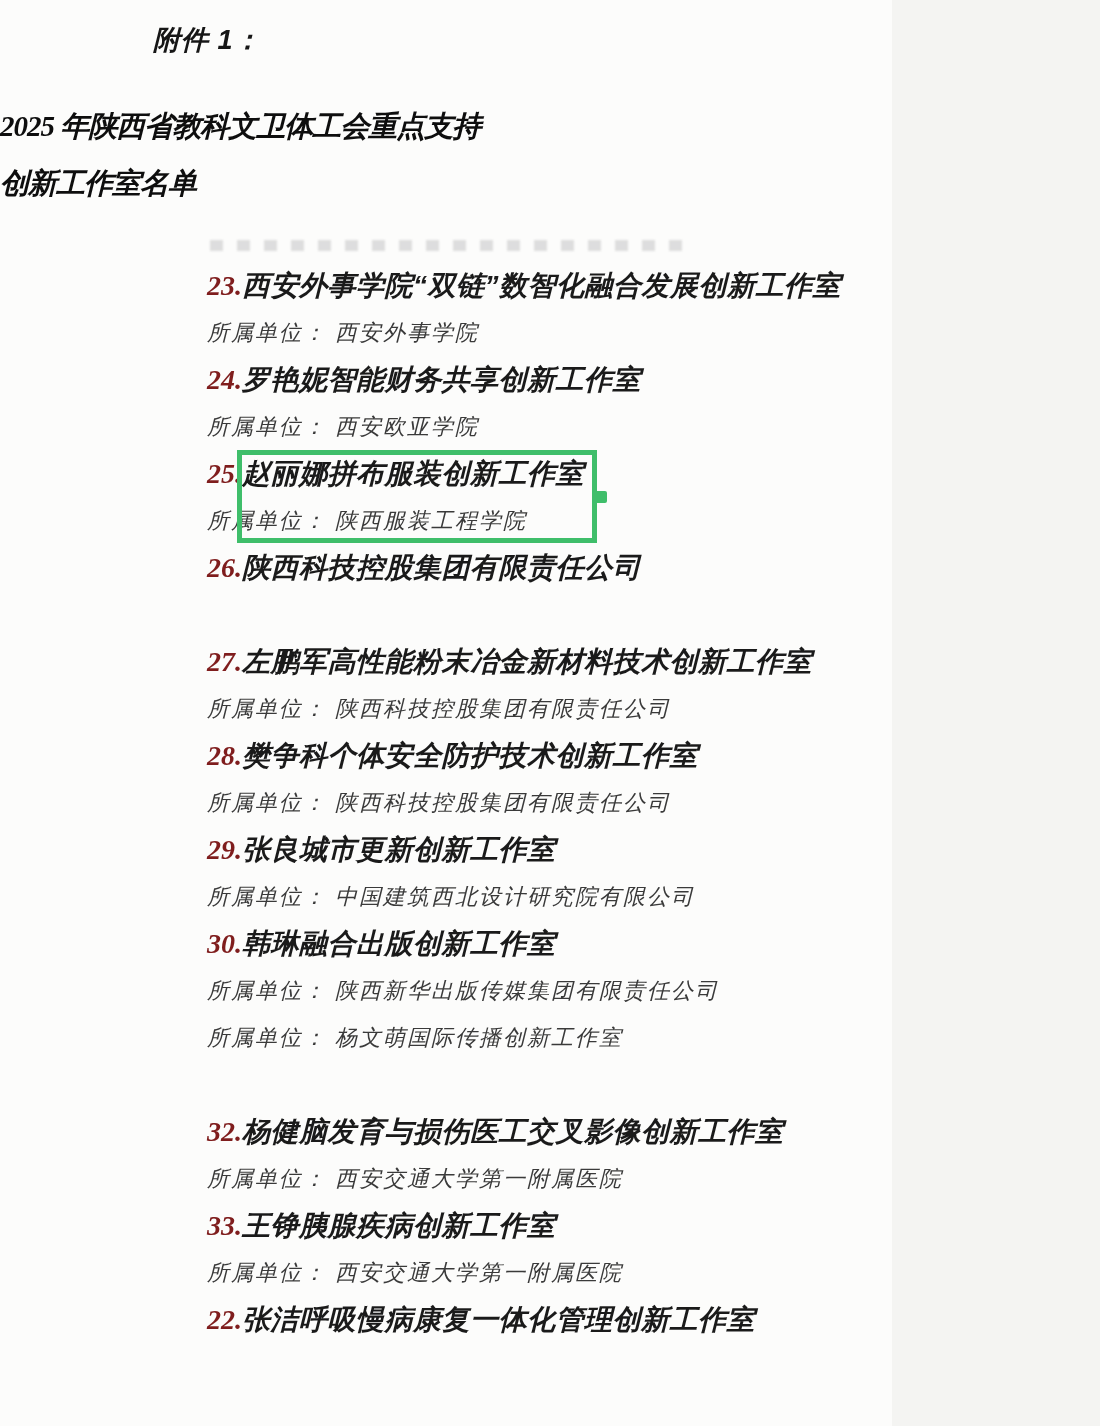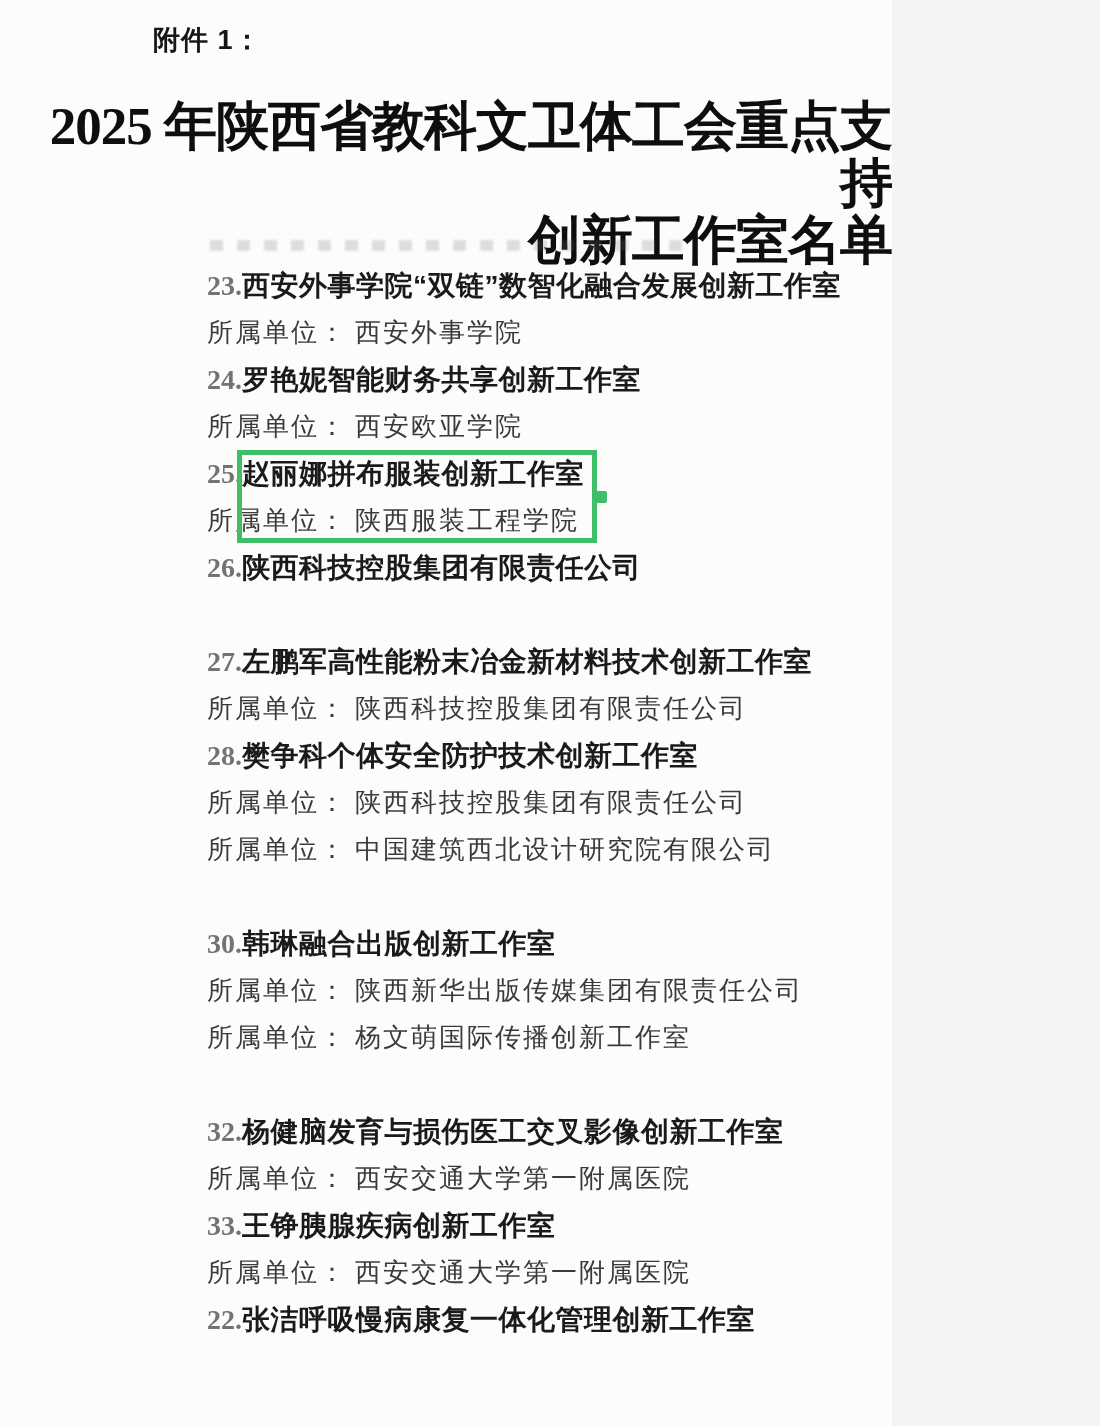--- a/index.html
+++ b/index.html
@@ -7,39 +7,40 @@
     width: 1100px; height: 1426px;
     background: #f4f4f2;
     font-family: "Liberation Serif", serif;
   }
   .page {
     position: relative;
     width: 892px; height: 1426px;
     background: #fcfcfb;
     overflow: hidden;
     color: #1b1b1b;
+    font-style: italic;
   }
   .attachment {
     position: absolute;
     left: 153px; top: 22px;
     font-family: "Liberation Sans", sans-serif;
     font-weight: bold;
     font-size: 27px;
     color: #161616;
     letter-spacing: 1px;
   }
   .doc-title {
     position: absolute;
     top: 98px; left: 0;
     width: 100%;
     margin: 0;
-    text-align: right;
+    text-align: left;
     font-family: "Liberation Serif", serif;
     font-weight: bold;
-    font-size: 53px;
+    font-size: 29px;
     line-height: 57px;
     letter-spacing: -1px;
     color: #0e0e0e;
   }
   
   .fragment {
     position: absolute;
     left: 210px; top: 240px;
     width: 480px; height: 11px;
     background:
@@ -60,26 +61,26 @@
     font-weight: bold;
     font-size: 28px;
     line-height: 47px;
     letter-spacing: 0.5px;
     color: #1a1a1a;
     white-space: nowrap;
   }
   .entry-name .num {
     font-family: "Liberation Serif", serif;
     font-weight: 600;
-    color: #737373;
+    color: #7f1d1d;
     letter-spacing: 0;
   }
   .entry-unit {
     font-family: "Liberation Serif", serif;
-    font-size: 26px;
+    font-size: 22px;
     line-height: 47px;
     letter-spacing: 2px;
     color: #3a3a3a;
     white-space: nowrap;
   }
   .entry-unit .unit-label { margin-right: 8px; }
   
   .highlight-box {
     position: absolute;
     left: 237px; top: 450px;
@@ -144,20 +145,21 @@
       <div class="entry-name"><span class="num">27.</span><span>左鹏军高性能粉末冶金新材料技术创新工作室</span></div>
       <div class="entry-unit"><span class="unit-label">所属单位：</span><span>陕西科技控股集团有限责任公司</span></div>
     </div>
 
     <div class="entry">
       <div class="entry-name"><span class="num">28.</span><span>樊争科个体安全防护技术创新工作室</span></div>
       <div class="entry-unit"><span class="unit-label">所属单位：</span><span>陕西科技控股集团有限责任公司</span></div>
     </div>
 
     <div class="entry">
+      <div class="entry-name"><span class="num">29.</span><span>张良城市更新创新工作室</span></div>
       <div class="entry-unit"><span class="unit-label">所属单位：</span><span>中国建筑西北设计研究院有限公司</span></div>
     </div>
 
     <div class="entry">
       <div class="entry-name"><span class="num">30.</span><span>韩琳融合出版创新工作室</span></div>
       <div class="entry-unit"><span class="unit-label">所属单位：</span><span>陕西新华出版传媒集团有限责任公司</span></div>
     </div>
 
     <div class="entry">
       <div class="entry-unit"><span class="unit-label">所属单位：</span><span>杨文萌国际传播创新工作室</span></div>

